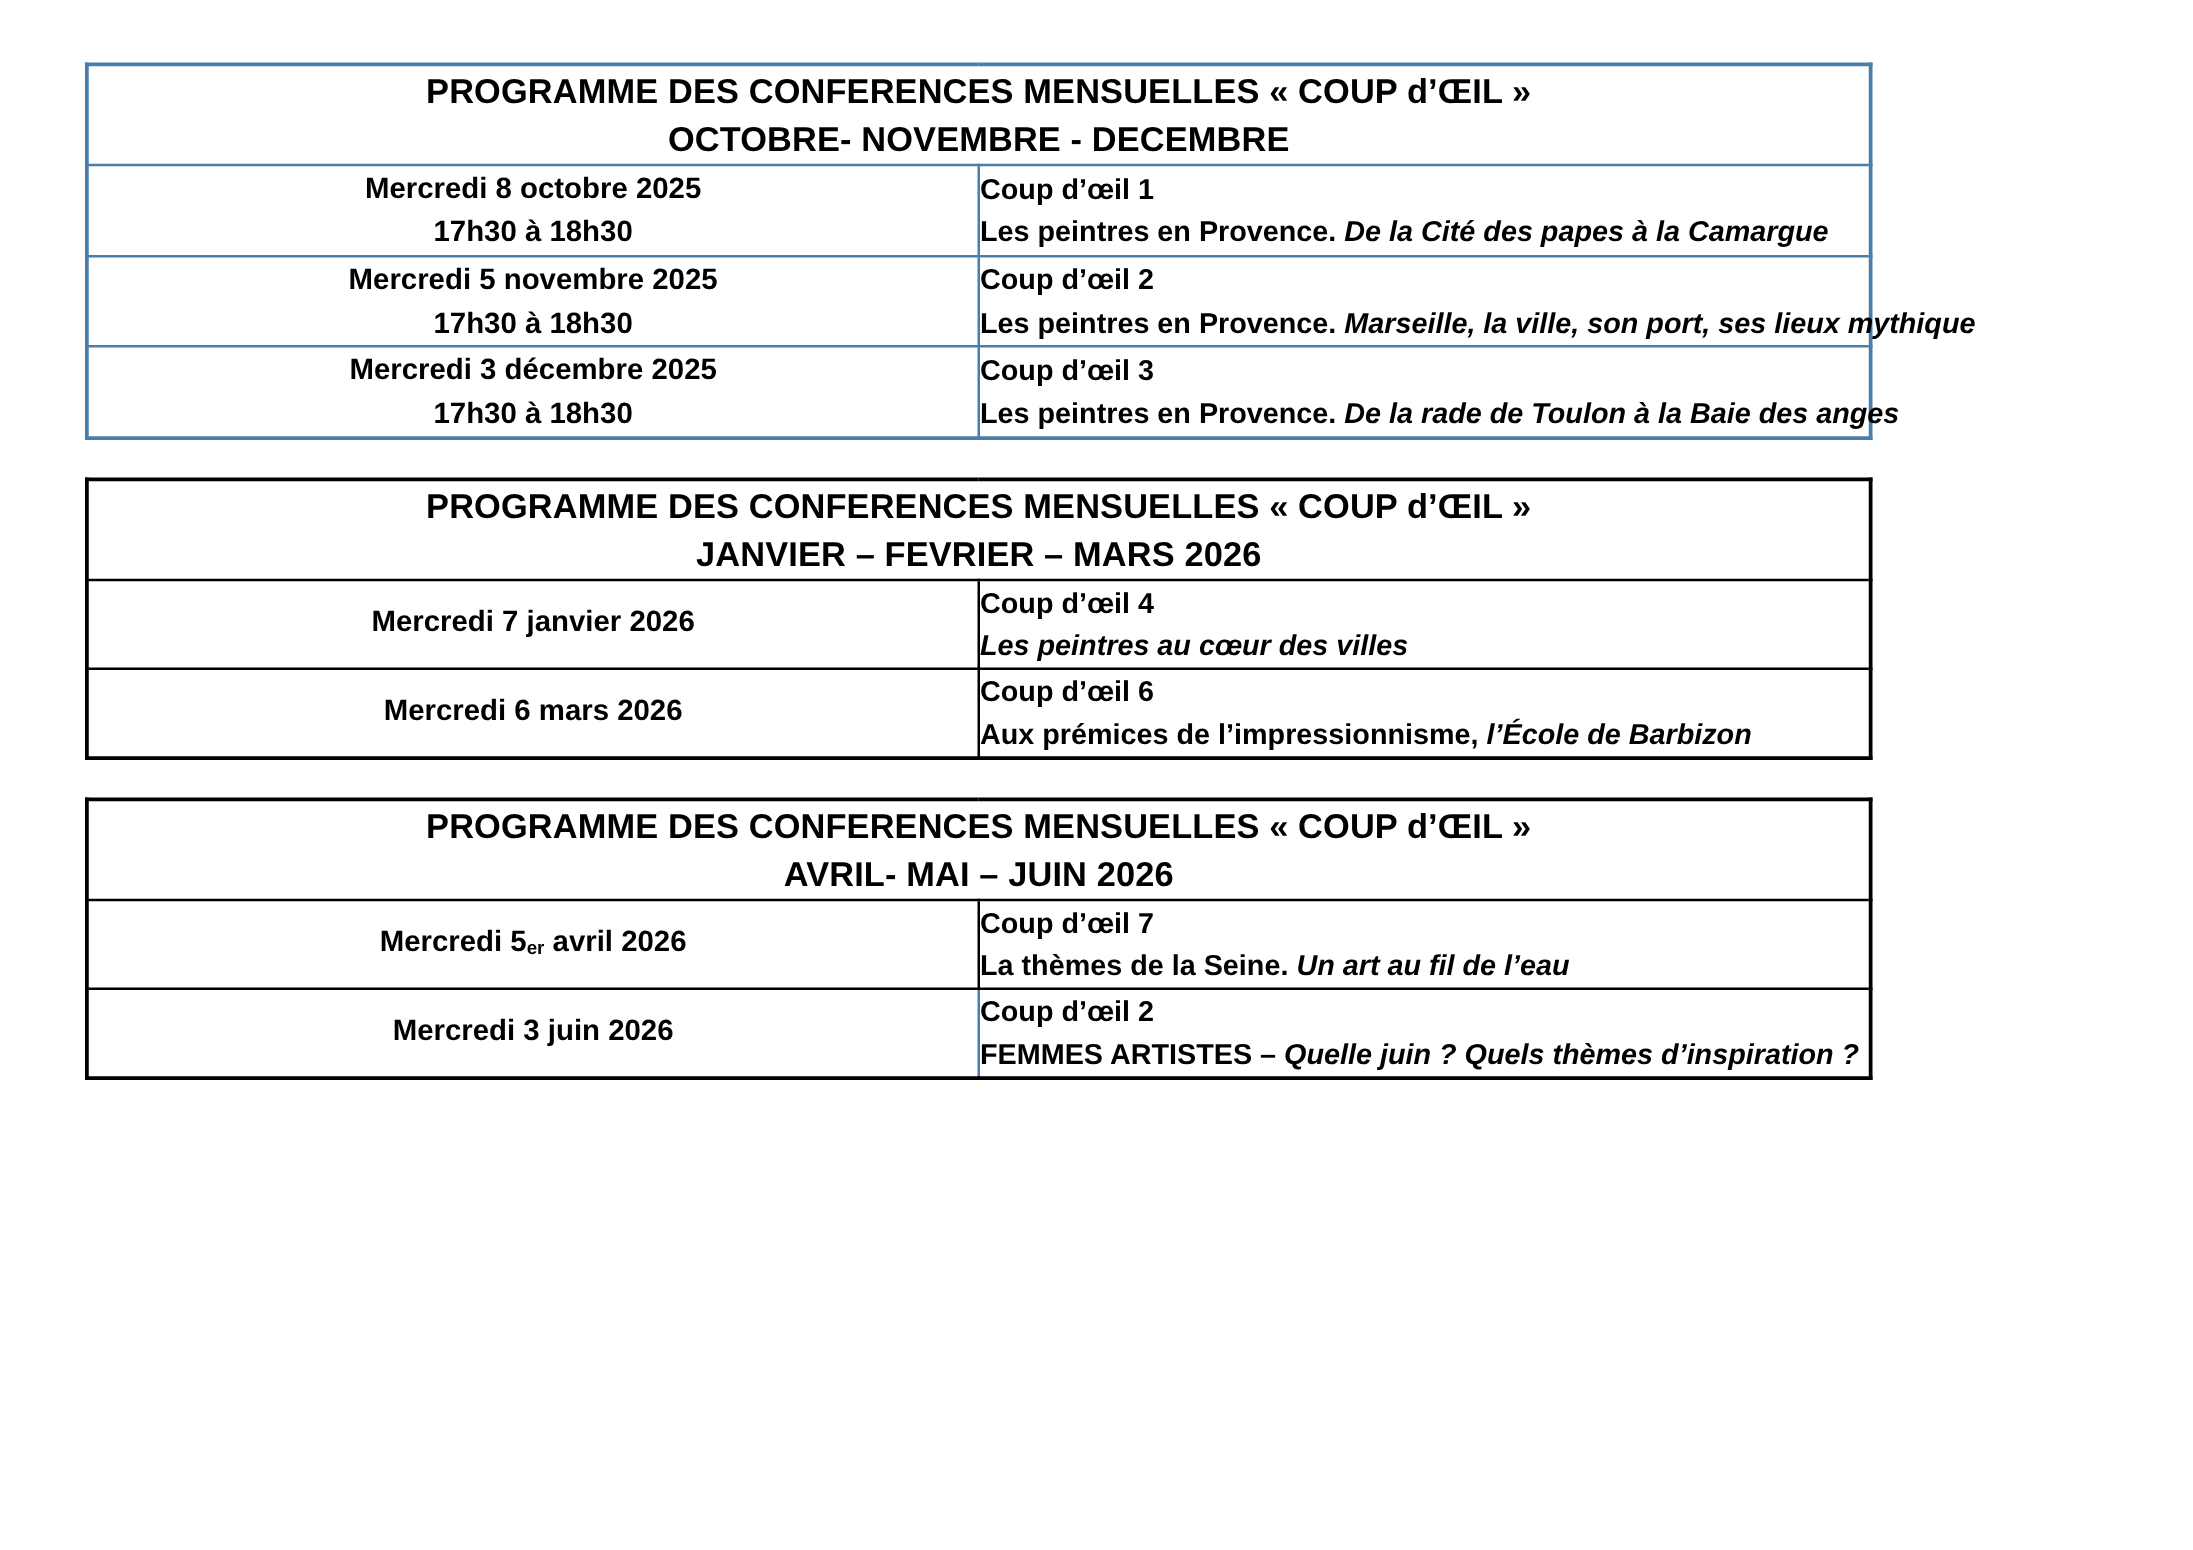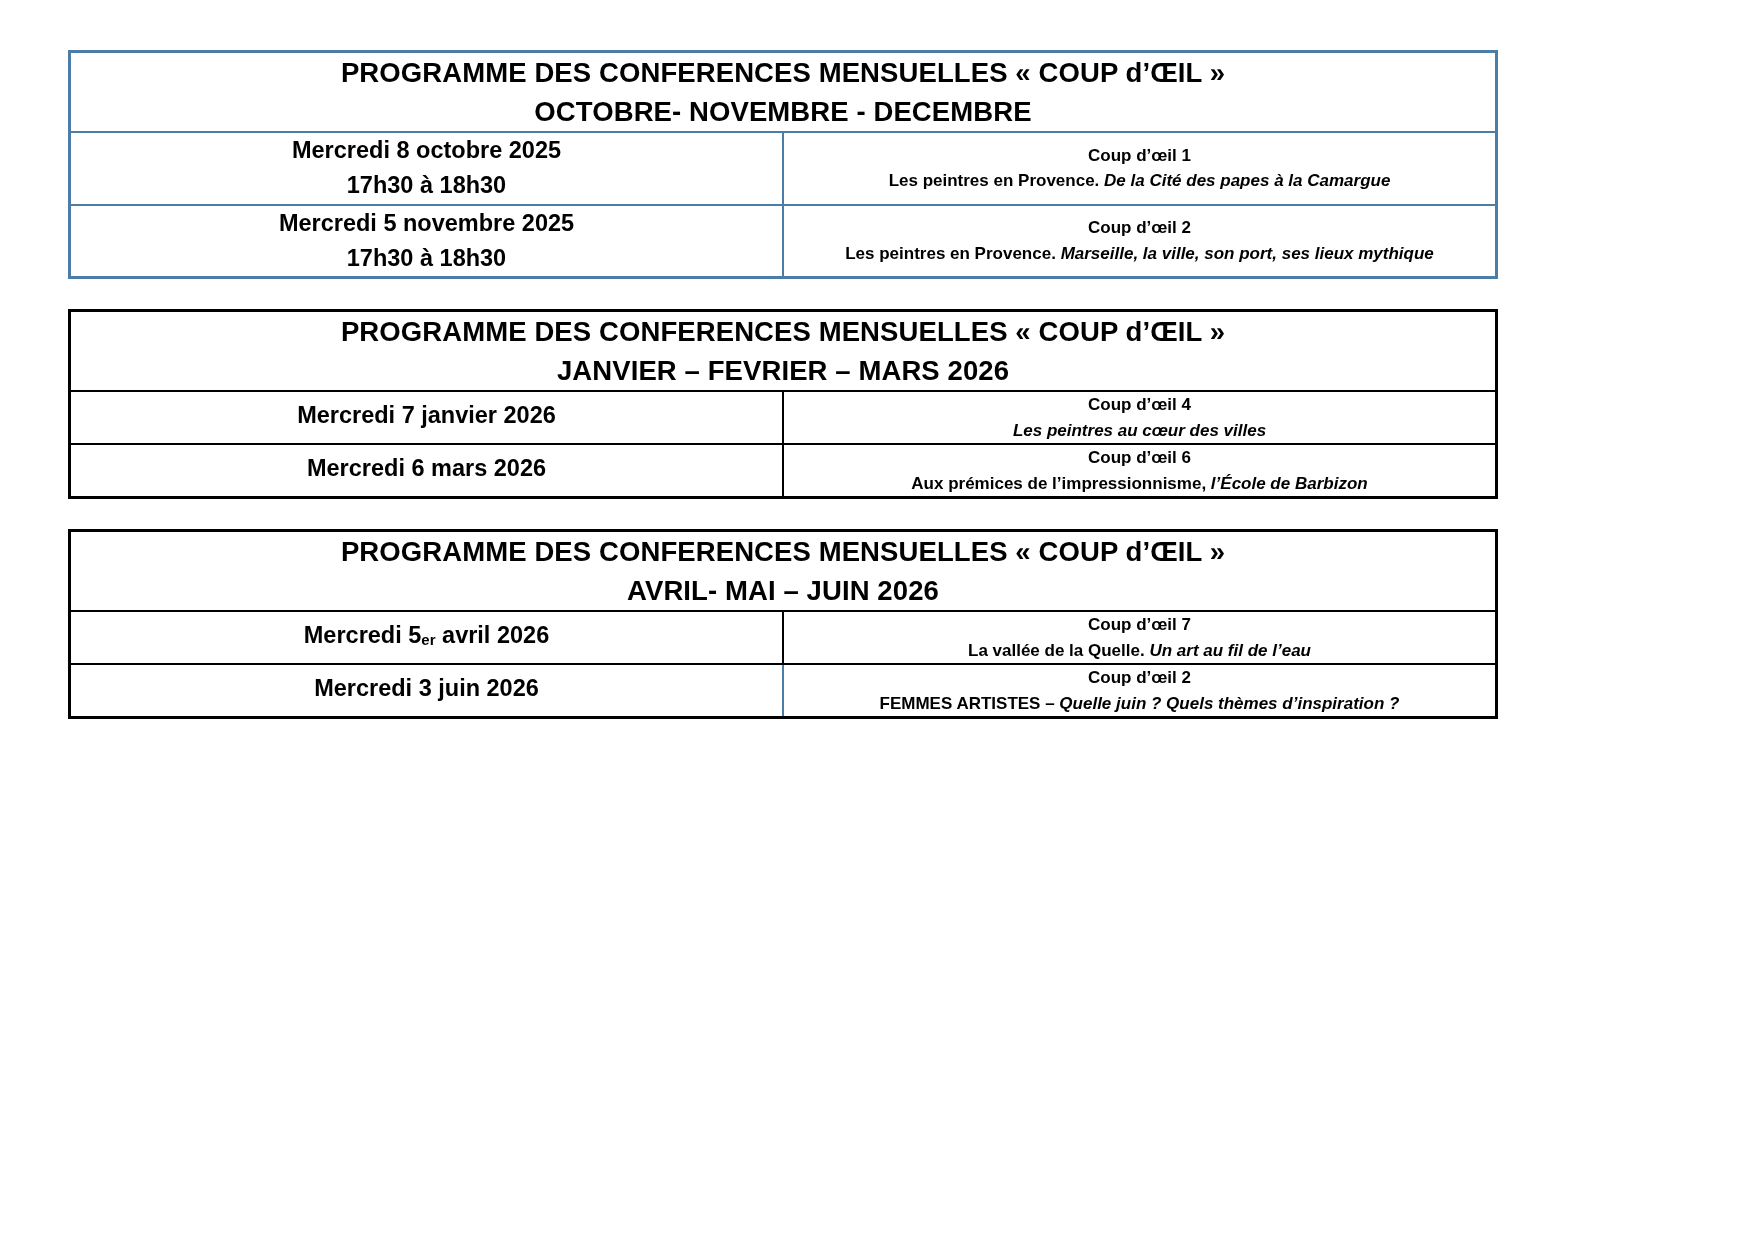--- a/index.html
+++ b/index.html
@@ -80,24 +80,24 @@
     font-size: 15px;
     vertical-align: baseline;
     position: relative;
     top: 2px;
   }
 
   .desc-cell {
     padding: 10px 12px 12px 12px;
   }
   .desc-line {
-    font-size: 17px;
+    font-size: 23px;
     font-weight: bold;
     line-height: 1.5;
-    text-align: center;
+    text-align: left;
     white-space: nowrap;
   }
   .desc-line em {
     margin-top: 40px;
   }
   .gap-lg { height: 4px; }
 </style>
 </head>
 <body>
 
@@ -131,20 +131,33 @@
           <div class="date-line">17h30 à 18h30</div>
         </td>
         <td class="desc-cell b-blue">
           <div class="desc-line">Coup d’œil 2</div>
           <div class="desc-line">
             <span>Les peintres en Provence.</span>
             <em>Marseille, la ville, son port, ses lieux mythique</em>
           </div>
         </td>
       </tr>
+      <tr>
+        <td class="date-cell b-blue">
+          <div class="date-line">Mercredi 3 décembre 2025</div>
+          <div class="date-line">17h30 à 18h30</div>
+        </td>
+        <td class="desc-cell b-blue">
+          <div class="desc-line">Coup d’œil 3</div>
+          <div class="desc-line">
+            <span>Les peintres en Provence.</span>
+            <em>De la rade de Toulon à la Baie des anges</em>
+          </div>
+        </td>
+      </tr>
     </tbody>
       </table>
 
     <table class="prog black">
       <tbody>
           <tr>
         <td class="hdr-cell b-black" colspan="2">
           <div class="hdr-line">PROGRAMME DES CONFERENCES MENSUELLES « COUP d’ŒIL »</div>
           <div class="hdr-line">JANVIER – FEVRIER – MARS 2026</div>
         </td>
@@ -187,21 +200,21 @@
         </td>
       </tr>
       <tr>
         <td class="date-cell b-black">
           <div class="date-line"><span>Mercredi 5</span><sup>er</sup><span> avril 2026</span></div>
           <div class="date-line gap-lg"></div>
         </td>
         <td class="desc-cell b-black">
           <div class="desc-line">Coup d’œil 7</div>
           <div class="desc-line">
-            <span>La vallée de la Quelle.</span>
+            <span>La thèmes de la Seine.</span>
             <em>Un art au fil de l’eau</em>
           </div>
         </td>
       </tr>
       <tr>
         <td class="date-cell b-blue">
           <div class="date-line">Mercredi 3 juin 2026</div>
           <div class="date-line gap-lg"></div>
         </td>
         <td class="desc-cell b-blue">

